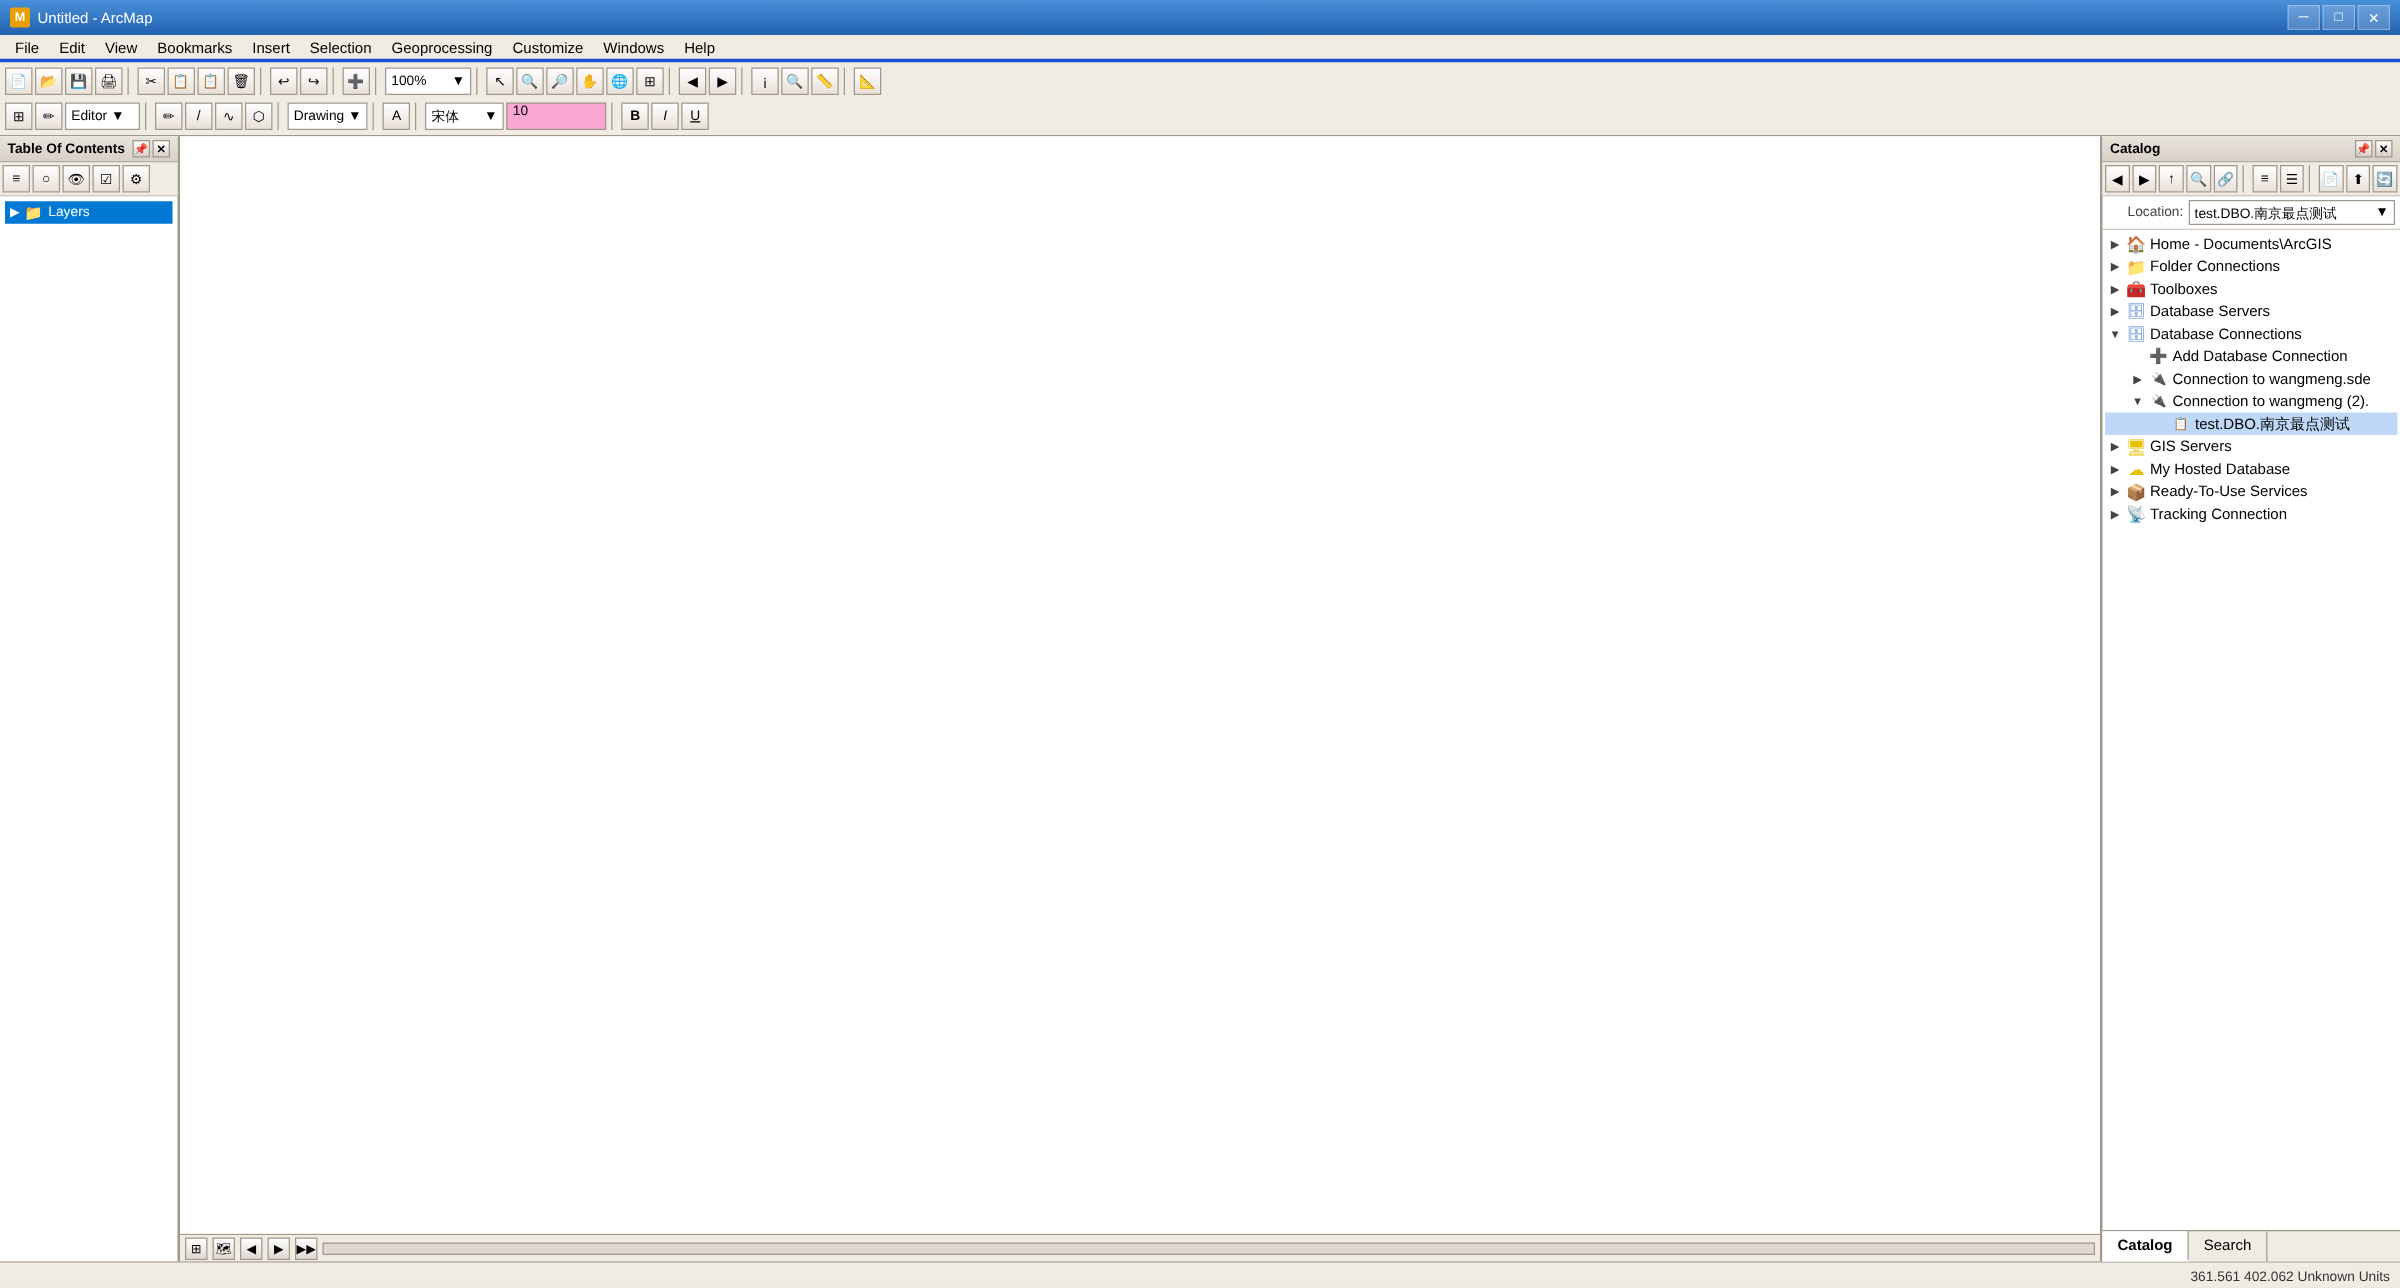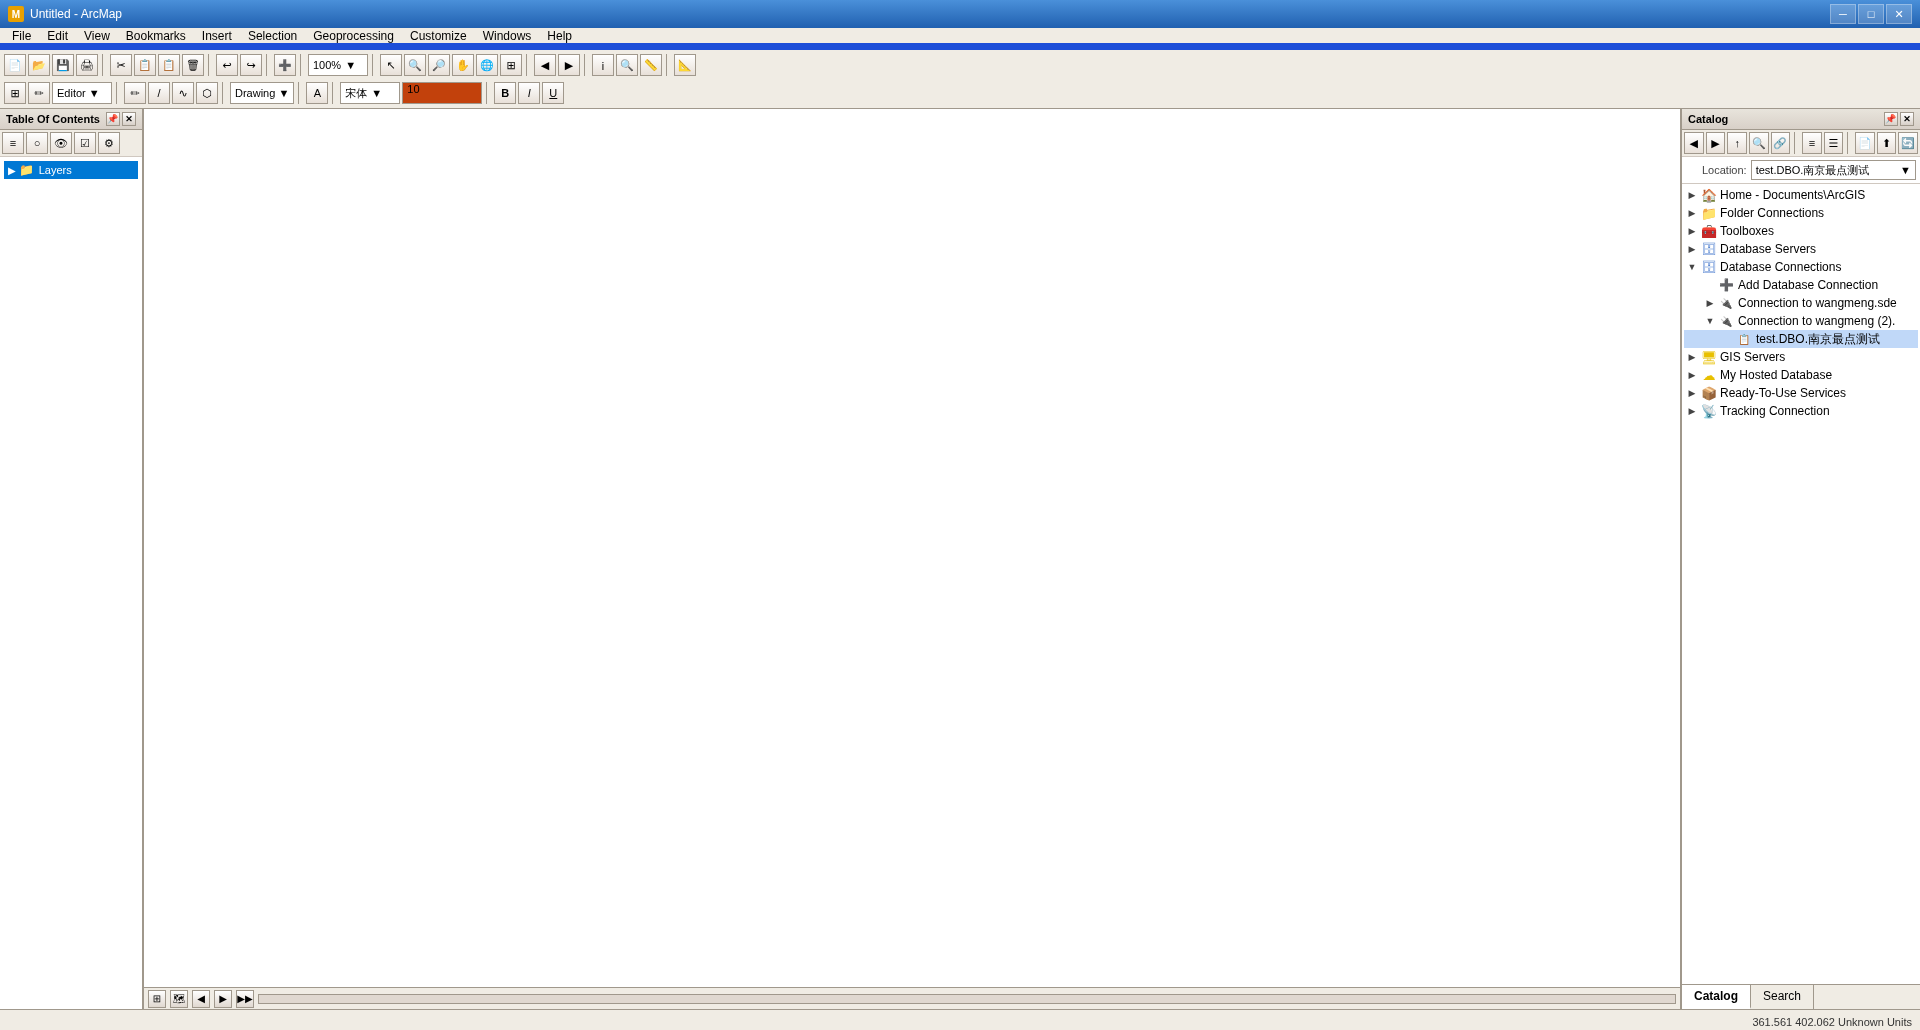--- a/index.html
+++ b/index.html
@@ -41,21 +41,21 @@
       border: 1px solid rgba(255,255,255,0.3);
       color: white;
       font-size: 11px;
       cursor: pointer;
       display: flex; align-items: center; justify-content: center;
     }
 
     
     .menu-bar {
       background: #f0ece4;
-      border-bottom: 7px solid #1d4ed8;
+      border-bottom: 3px solid #1d4ed8;
       height: 22px;
       display: flex;
       align-items: flex-end;
       padding: 0 4px;
     }
     .menu-item {
       padding: 2px 8px;
       cursor: pointer;
       height: 100%;
       display: flex;
@@ -86,27 +86,27 @@
       cursor: pointer;
       font-size: 11px;
     }
     .tb-separator { width: 4px; height: 22px; margin: 0 2px; border-left: 1px solid #a0988c; }
     .tb-dropdown {
       height: 22px;
       border: 1px solid #a0988c;
       background: white;
       font-size: 11px;
       padding: 0 4px;
-      display: flex; align-items: center; gap: 4px;
+      display: flex; align-items: center; gap: 20px;
       min-width: 60px;
     }
     .tb-text-box {
       height: 22px;
       border: 1px solid #a0988c;
-      background: #c2410c;
+      background: #f9a8d4;
       font-size: 11px;
       padding: 0 4px;
       min-width: 80px;
     }
 
     
     .main-container {
       display: flex;
       height: calc(1030px - 28px - 22px - 56px - 24px);
     }

